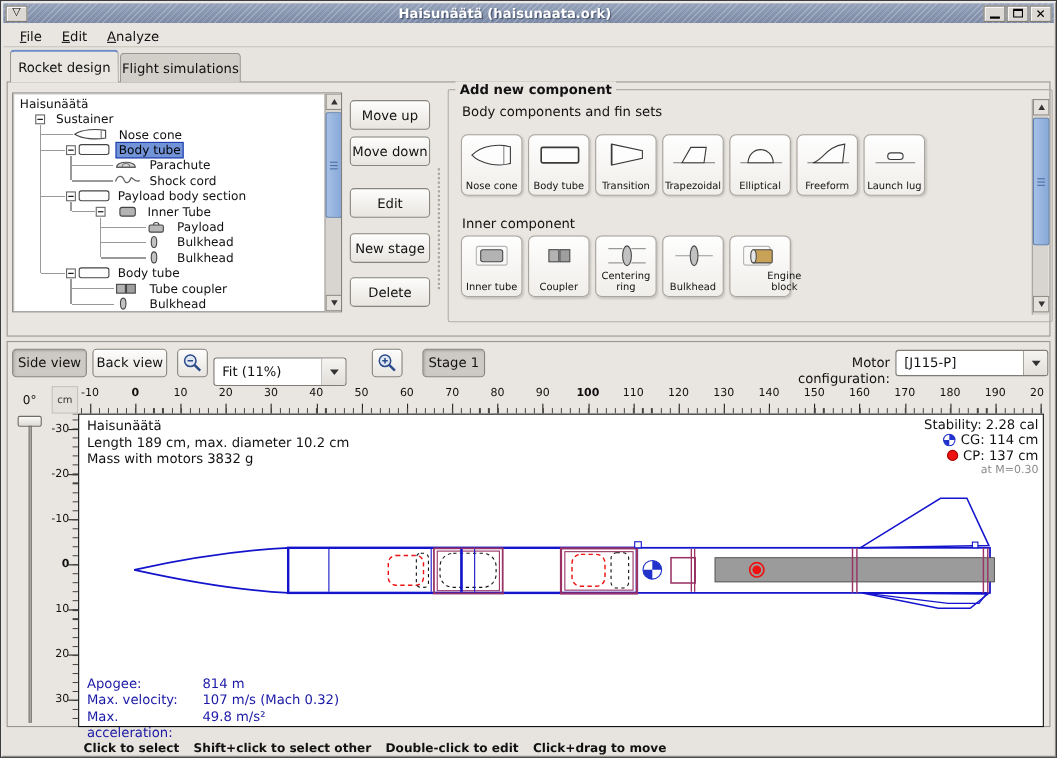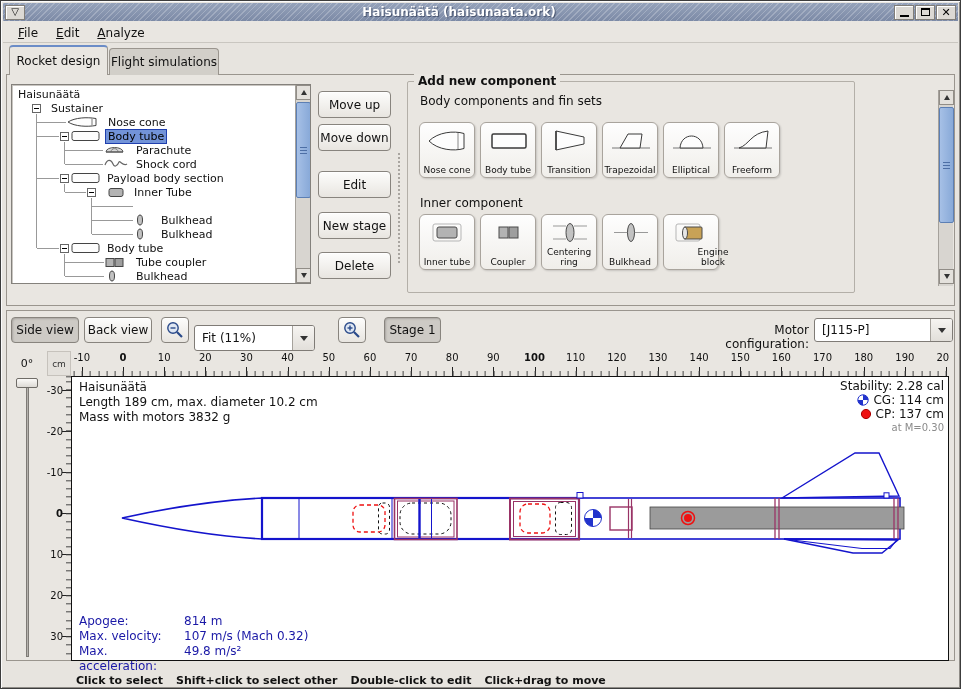--- a/index.html
+++ b/index.html
@@ -55,21 +55,21 @@
   .tri-down{width:0;height:0;border-left:3.5px solid transparent;border-right:3.5px solid transparent;border-top:5px solid #333;}
   .thumb{position:absolute;left:0;width:15px;background:linear-gradient(90deg,#a6c0e6,#88a9d8);border:1px solid #5c7fb4;border-radius:2px;}
   .thumb::after{content:"";position:absolute;left:3px;right:3px;top:50%;height:1px;background:#4d6fa5;box-shadow:0 -3px 0 #4d6fa5,0 3px 0 #4d6fa5;}
   
   .btn{background:linear-gradient(180deg,#fdfdfc,#e8e5e0);border:1px solid #88847e;border-radius:4px;
     font-size:12px;display:flex;align-items:center;justify-content:center;color:#111;z-index:5;
     box-shadow:inset 0 1px 0 #fff;}
   .btn.pressed{background:#cdcac5;box-shadow:inset 1px 1px 2px #a8a5a0;}
   .sep-dots{position:absolute;left:397px;top:152px;height:110px;width:0;border-left:2px dotted #a9a5a0;z-index:5;}
   
-  .groupbox{position:absolute;left:406px;top:80px;width:448px;height:212px;border:1px solid #b3afa8;border-radius:2px;z-index:5;}
+  .groupbox{position:absolute;left:406px;top:80px;width:550px;height:212px;border:1px solid #b3afa8;border-radius:2px;z-index:5;}
   .group-title{position:absolute;left:6px;top:-8px;background:#e9e6e1;padding:0 4px;font-weight:bold;font-size:12px;}
   .group-label{position:absolute;left:12px;font-size:12px;}
   .compbtn{position:absolute;width:56px;height:56px;border:1px solid #a9a49d;border-radius:6px;
     background:linear-gradient(180deg,#fefefe,#f0eeea);display:flex;flex-direction:column;align-items:center;justify-content:flex-end;
     padding-bottom:2px;box-shadow:1px 1px 2px rgba(0,0,0,.15);}
   .compbtn .clabel{font-size:9px;line-height:9.5px;text-align:center;}
   .compbtn svg{position:absolute;top:4px;left:6px;}
   
   .combo{background:#fff;border:1px solid #7f7b76;border-radius:3px;display:flex;align-items:center;z-index:5;position:absolute;}
   .combo .cval{flex:1;font-size:12px;padding-left:7px;white-space:nowrap;overflow:hidden;}
@@ -217,20 +217,29 @@
         </div>
       <div class="trow" style="top:100px">
         <span class="exp" style="margin-left:75px"></span>
         <span class="ticon" style="margin-left:12px">
             <svg width="17" height="11">
               <rect x="1" y="1.5" width="14" height="8" rx="2" fill="#b3b3b3" stroke="#444"></rect>
             </svg>
           </span>
         <span class="tlabel" style="margin-left:7px">Inner Tube</span>
         </div>
+      <div class="trow" style="top:114px">
+        <span class="ticon" style="margin-left:122px">
+            <svg width="16" height="12">
+              <path d="M5.5 4.5 C5.5 1.5 10.5 1.5 10.5 4.5" fill="none" stroke="#444"></path>
+              <rect x="1.5" y="4.5" width="13" height="6.5" rx="1.5" fill="#b9b9b9" stroke="#444"></rect>
+            </svg>
+          </span>
+        <span class="tlabel" style="margin-left:9px">Payload</span>
+        </div>
       <div class="trow" style="top:128px">
         <span class="ticon" style="margin-left:124px">
             <svg width="8" height="12">
               <ellipse cx="4" cy="6" rx="2.5" ry="5" fill="#c2c2c2" stroke="#444"></ellipse>
             </svg>
           </span>
         <span class="tlabel" style="margin-left:15px">Bulkhead</span>
         </div>
       <div class="trow" style="top:142px">
         <span class="ticon" style="margin-left:124px">
@@ -322,20 +331,27 @@
           <path d="M10 21 C11 5 32 5 33 21 Z" fill="#fdfdfd" stroke="#3a3a3a"></path>
         </svg>
       <span class="clabel">Elliptical</span>
       </div>
     <div class="compbtn" style="left:316px;top:40px;">
       <svg width="44" height="28">
           <line x1="3" y1="21" x2="41" y2="21" stroke="#777"></line>
           <path d="M8 21 C18 18 20 6 37 4 L35 21 Z" fill="#fdfdfd" stroke="#3a3a3a"></path>
         </svg>
       <span class="clabel">Freeform</span>
+      </div>
+    <div class="compbtn" style="left:377px;top:40px;">
+      <svg width="44" height="28">
+          <line x1="4" y1="21" x2="40" y2="21" stroke="#777"></line>
+          <rect x="15" y="12" width="14" height="6" rx="3" fill="#fdfdfd" stroke="#3a3a3a"></rect>
+        </svg>
+      <span class="clabel">Launch lug</span>
       </div>
 
     <div class="group-label" style="top:114px">Inner component</div>
 
     <div class="compbtn" style="left:11px;top:132px;">
       <svg width="44" height="28">
           <rect x="7" y="5" width="28" height="17" rx="2" fill="none" stroke="#b5b5b5"></rect>
           <rect x="11" y="8" width="20" height="11" rx="2" fill="#b3b3b3" stroke="#4a4a4a"></rect>
         </svg>
       <span class="clabel">Inner tube</span>

